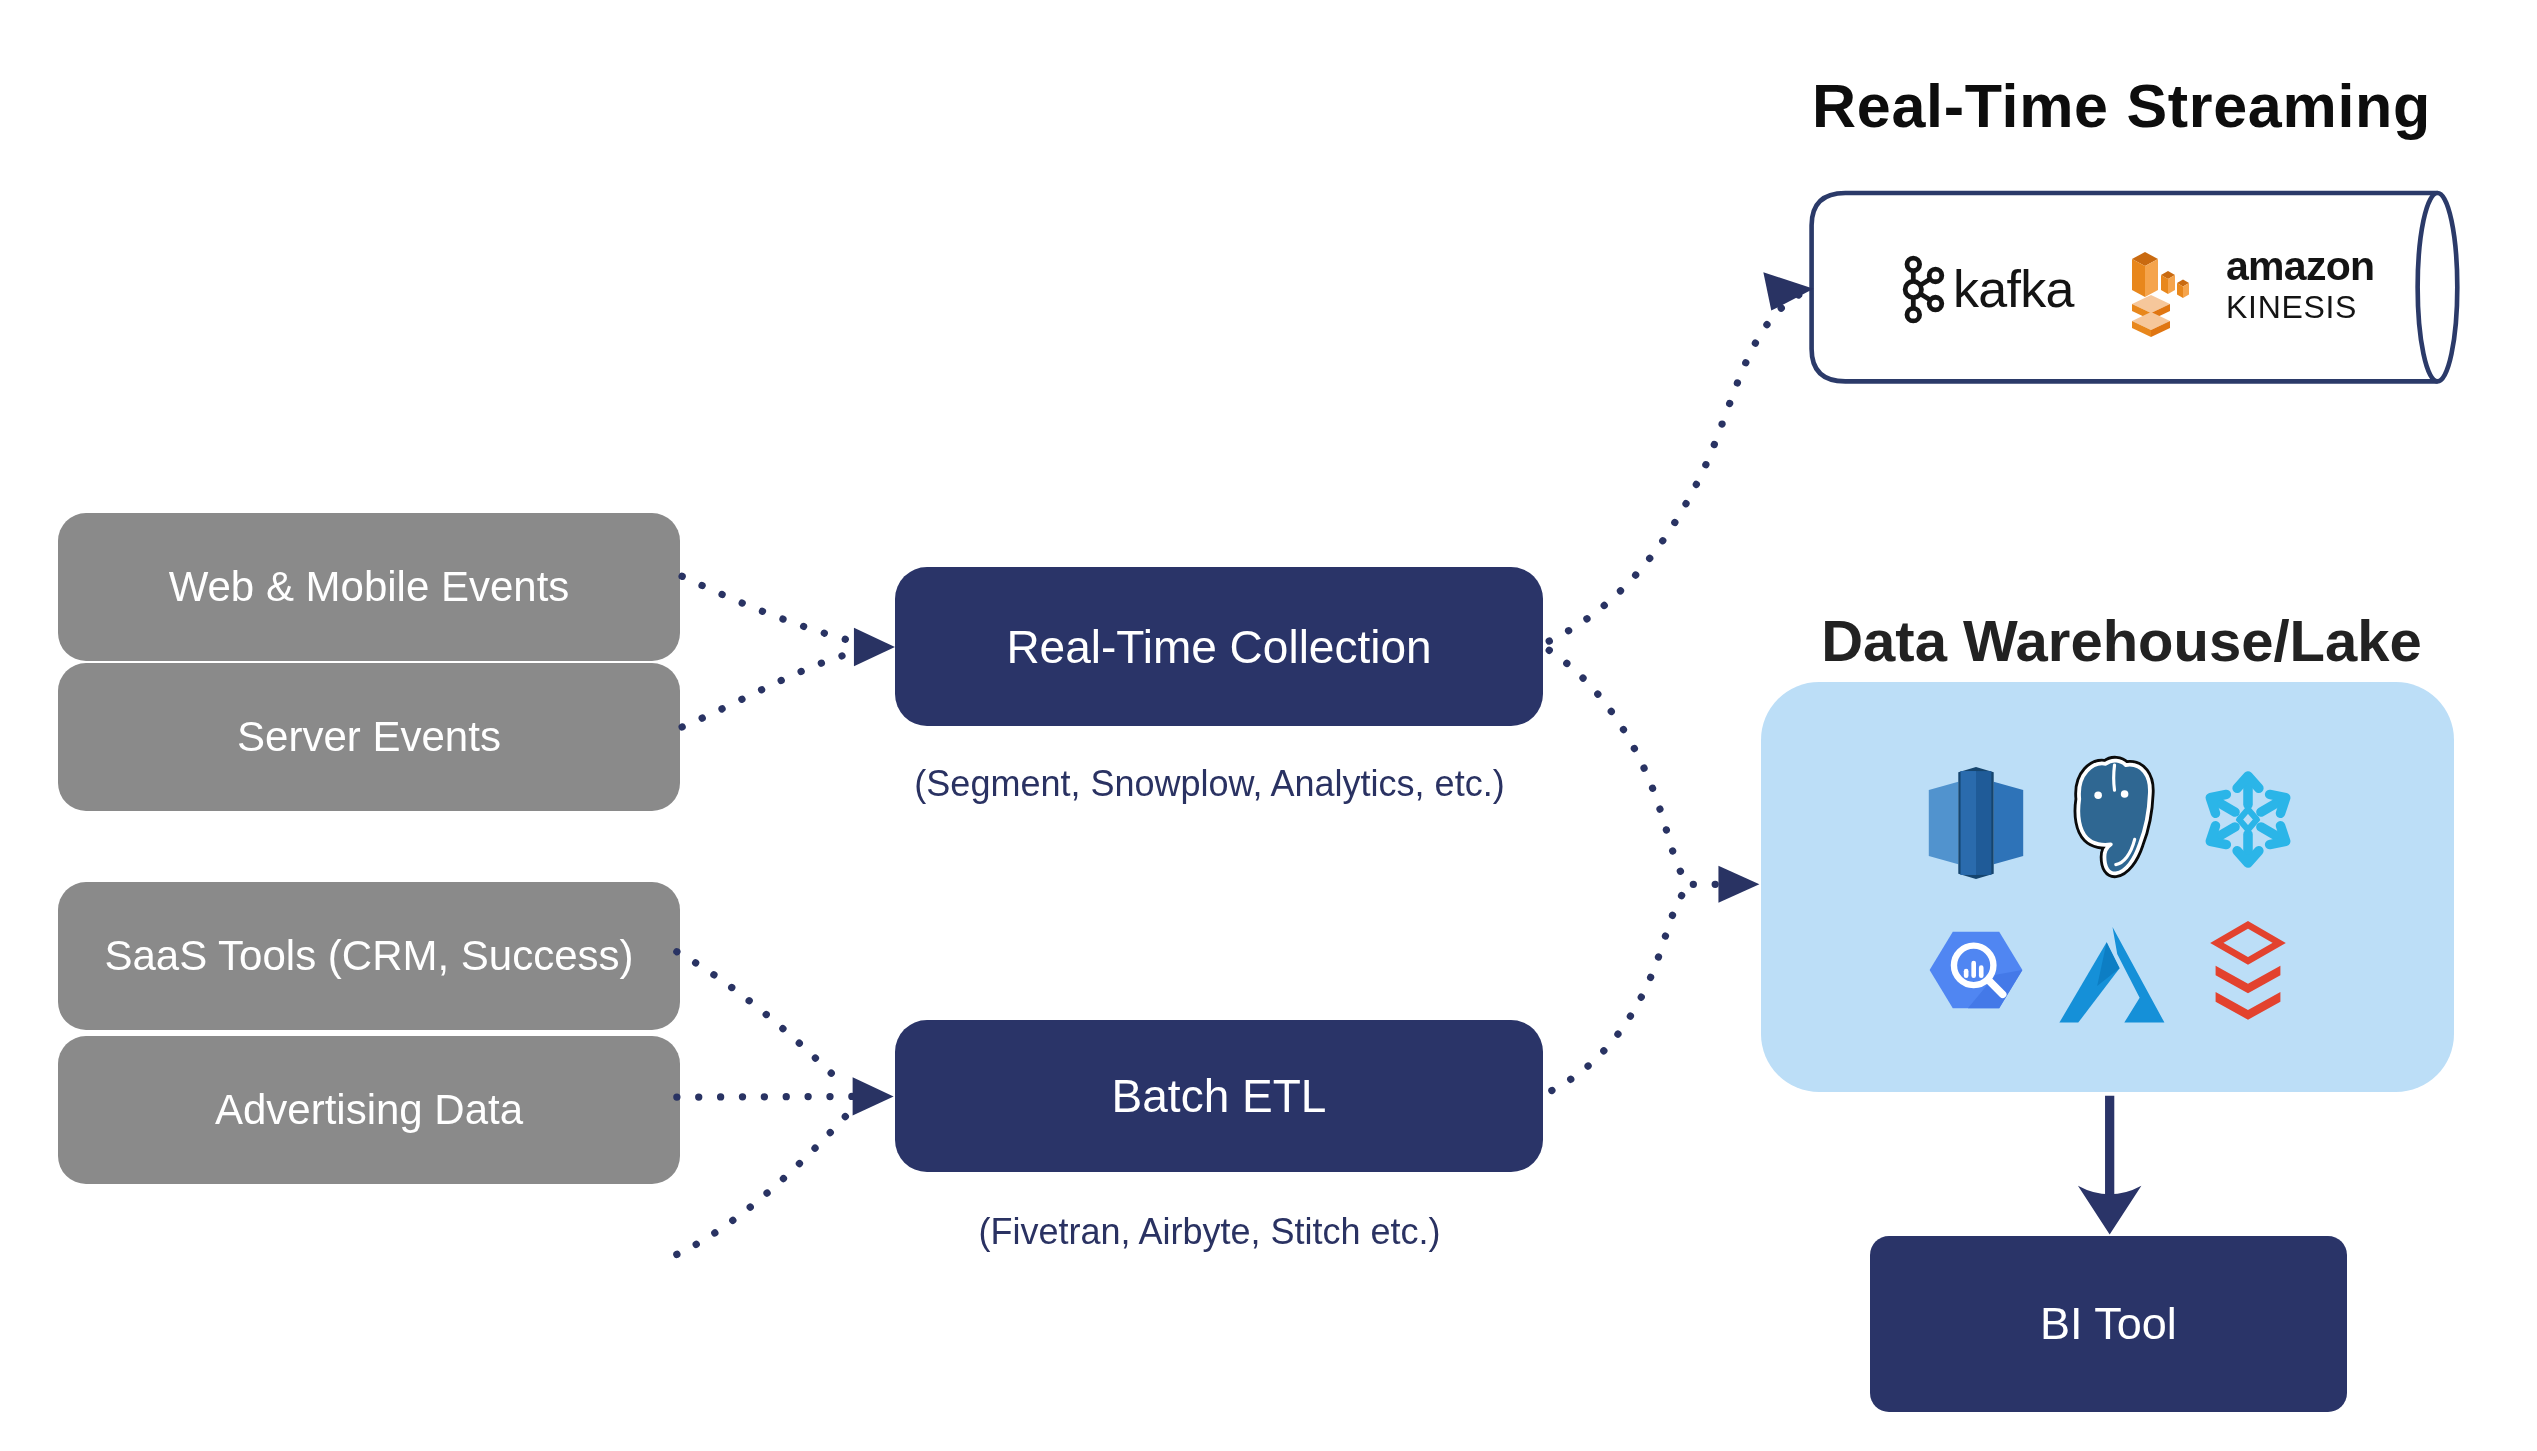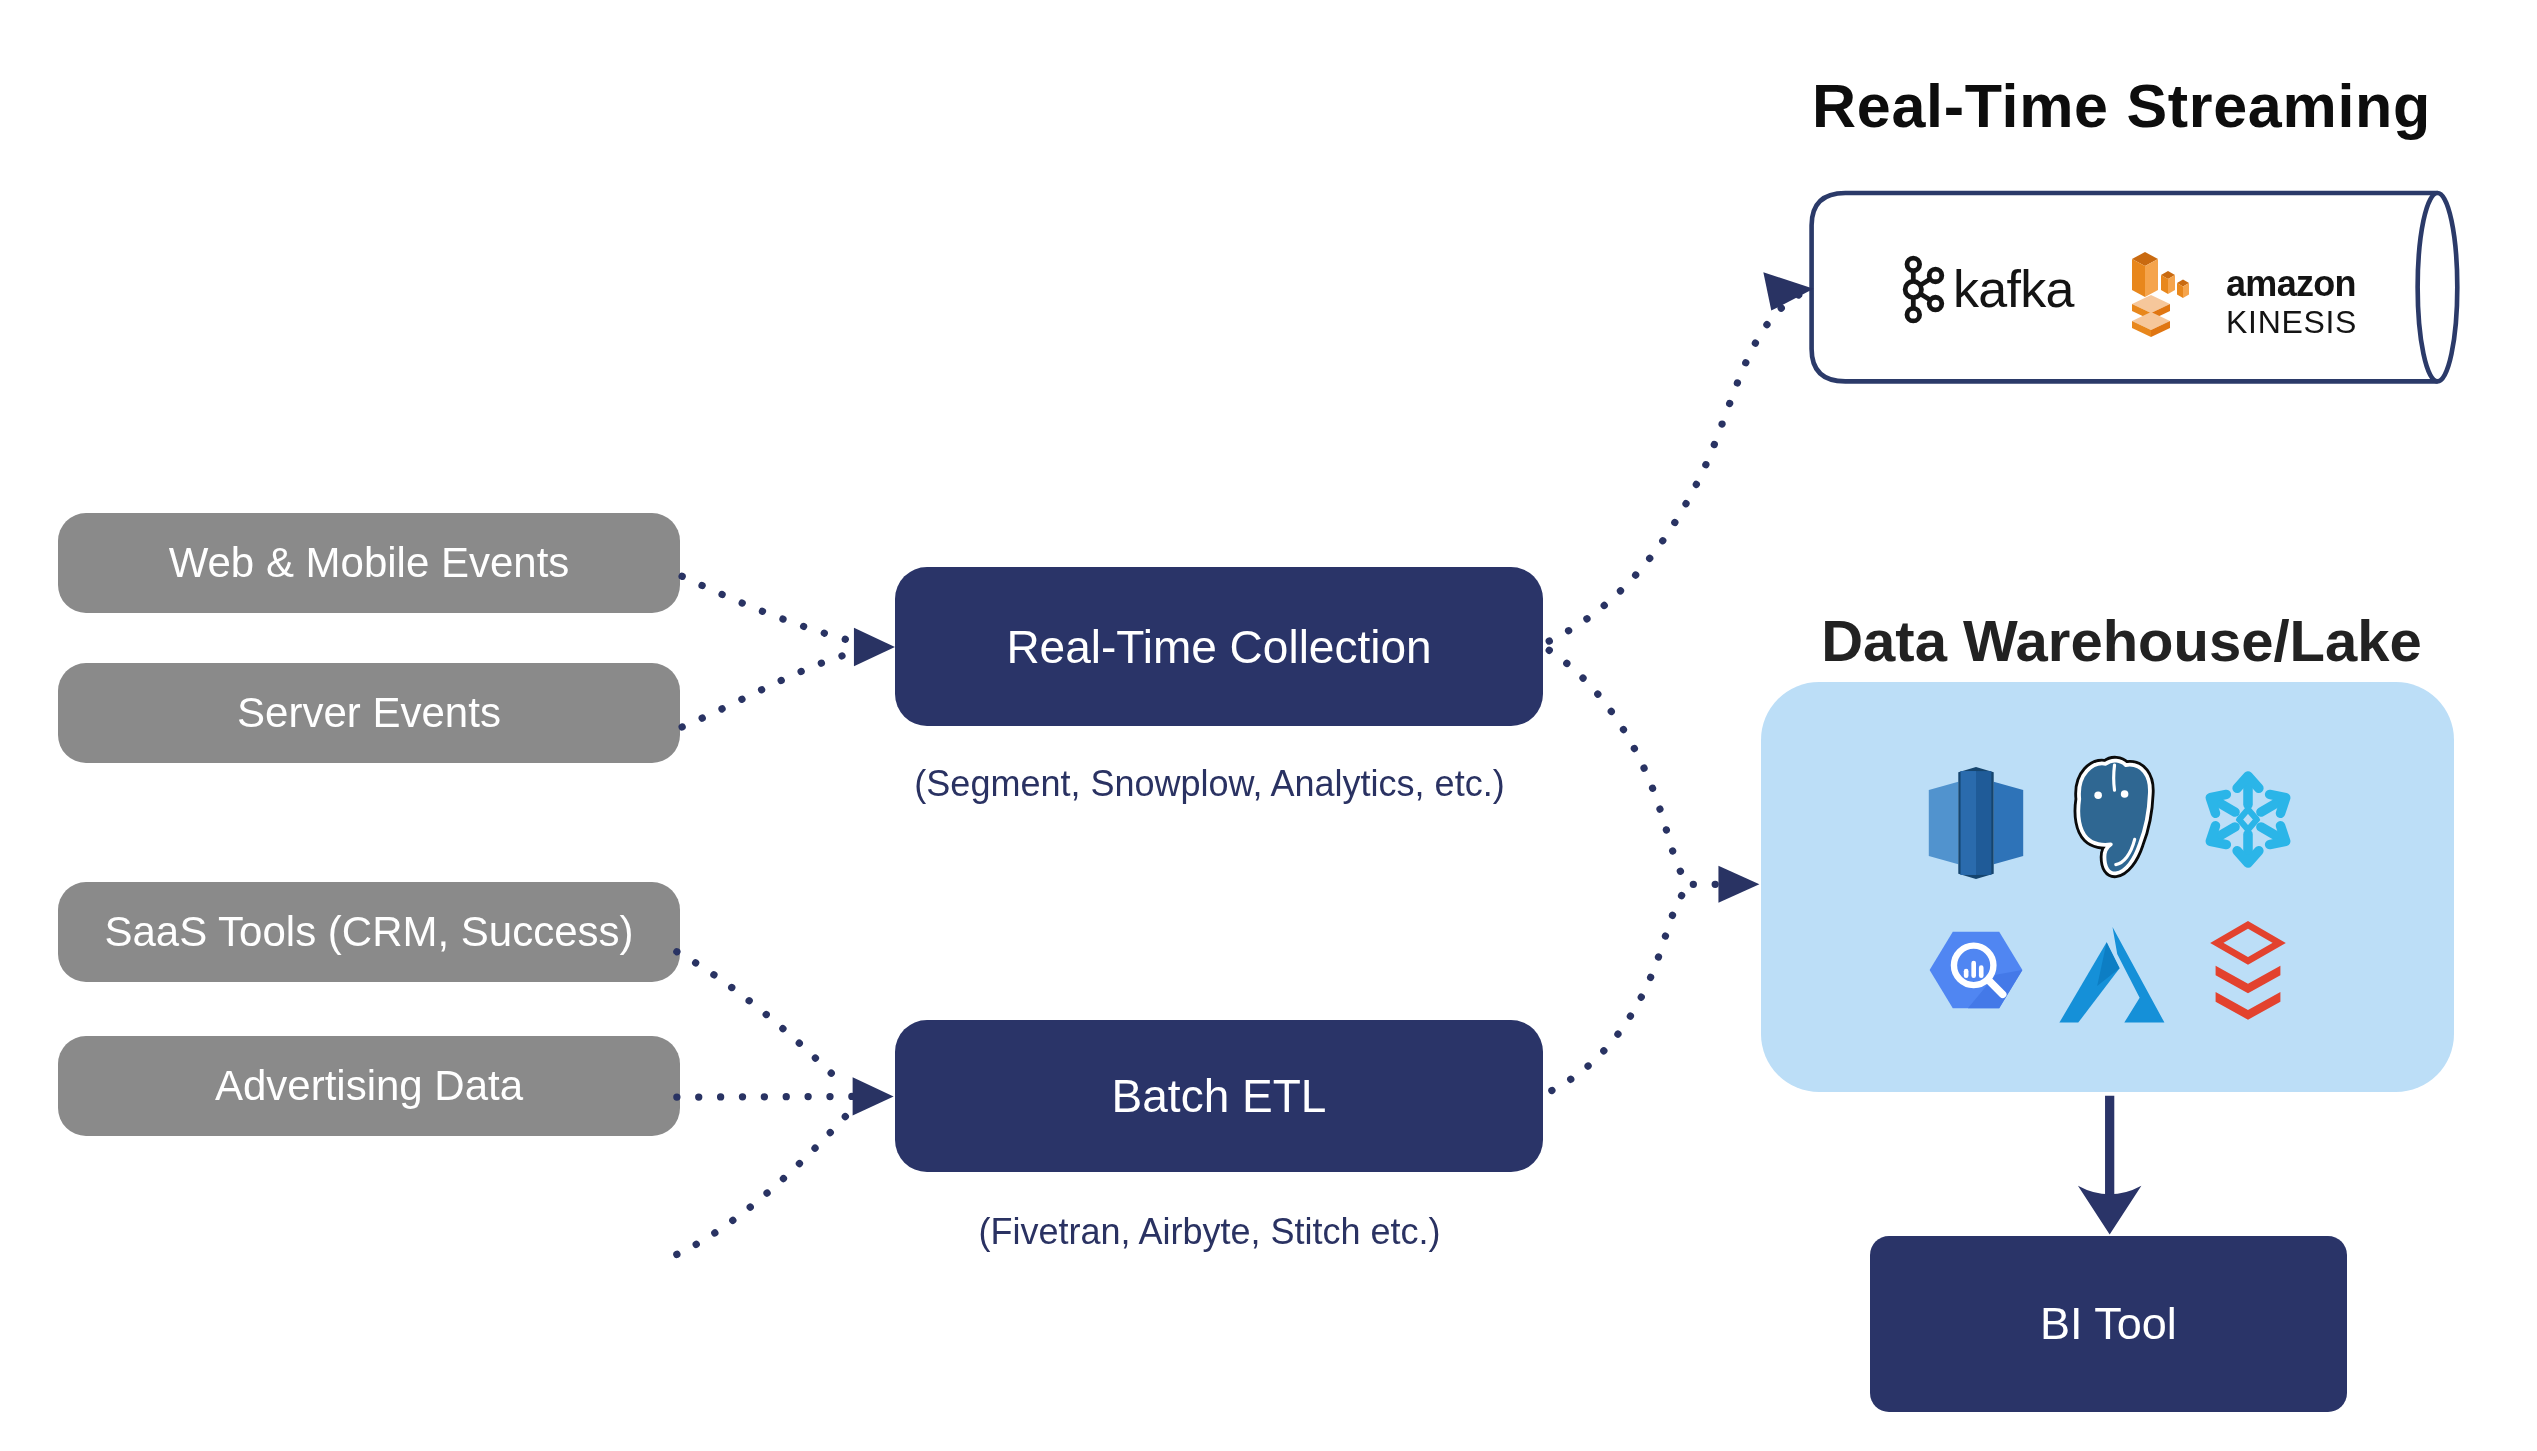--- a/index.html
+++ b/index.html
@@ -5,37 +5,37 @@
   html,body{margin:0;padding:0;background:#ffffff;}
   .canvas{position:relative;width:2538px;height:1452px;background:#ffffff;overflow:hidden;
           font-family:"Liberation Sans","DejaVu Sans",sans-serif;}
   .abs{position:absolute;}
   .title{position:absolute;text-align:center;white-space:nowrap;}
   .title-streaming{left:1692px;top:71px;width:859px;font-size:61px;font-weight:700;
                    letter-spacing:0.7px;color:#0d0d0d;}
   .title-warehouse{left:1758px;top:607px;width:727px;font-size:58px;font-weight:700;color:#222222;}
   .box{position:absolute;display:flex;align-items:center;justify-content:center;
        text-align:center;white-space:nowrap;}
-  .src{left:58px;width:622px;height:100px;background:#8A8A8A;border-radius:28px;
+  .src{left:58px;width:622px;height:148px;background:#8A8A8A;border-radius:28px;
        color:#ffffff;font-size:42px;font-weight:400;}
   .proc{left:895px;width:648px;background:#2A3468;border-radius:32px;color:#ffffff;
         font-size:46px;font-weight:400;}
   .caption{position:absolute;width:661px;text-align:center;color:#2A3262;font-size:36px;
            font-weight:400;white-space:nowrap;}
   .bluebox{left:1761px;top:682px;width:693px;height:410px;background:#BCDEF7;border-radius:58px;}
   .bibox{left:1870px;top:1236px;width:477px;height:176px;background:#2A3468;border-radius:19px;
          color:#ffffff;font-size:45px;}
   .logocell{position:absolute;width:140px;height:140px;display:flex;align-items:center;
             justify-content:center;}
   .overlay{position:absolute;left:0;top:0;width:2538px;height:1452px;z-index:5;pointer-events:none;}
   .cyl-content{z-index:6;}
   .kafka-text{position:absolute;left:1953px;top:246px;width:159px;height:86px;display:flex;
               align-items:center;color:#141414;font-size:52px;font-weight:400;letter-spacing:-0.7px;text-align:right;}
   .amazon-block{position:absolute;left:2226px;top:246px;line-height:1;color:#141414;}
-  .amazon-word{font-size:36px;font-weight:700;letter-spacing:-0.7px;margin-top:20px;}
+  .amazon-word{font-size:41px;font-weight:700;letter-spacing:-0.7px;}
   .kinesis-word{font-size:32px;font-weight:400;letter-spacing:0.7px;margin-top:4px;}
 </style>
 </head>
 <body>
 
 <div class="canvas">
 
   <div class="title title-streaming">Real-Time Streaming</div>
   <div class="title title-warehouse">Data Warehouse/Lake</div>
 

